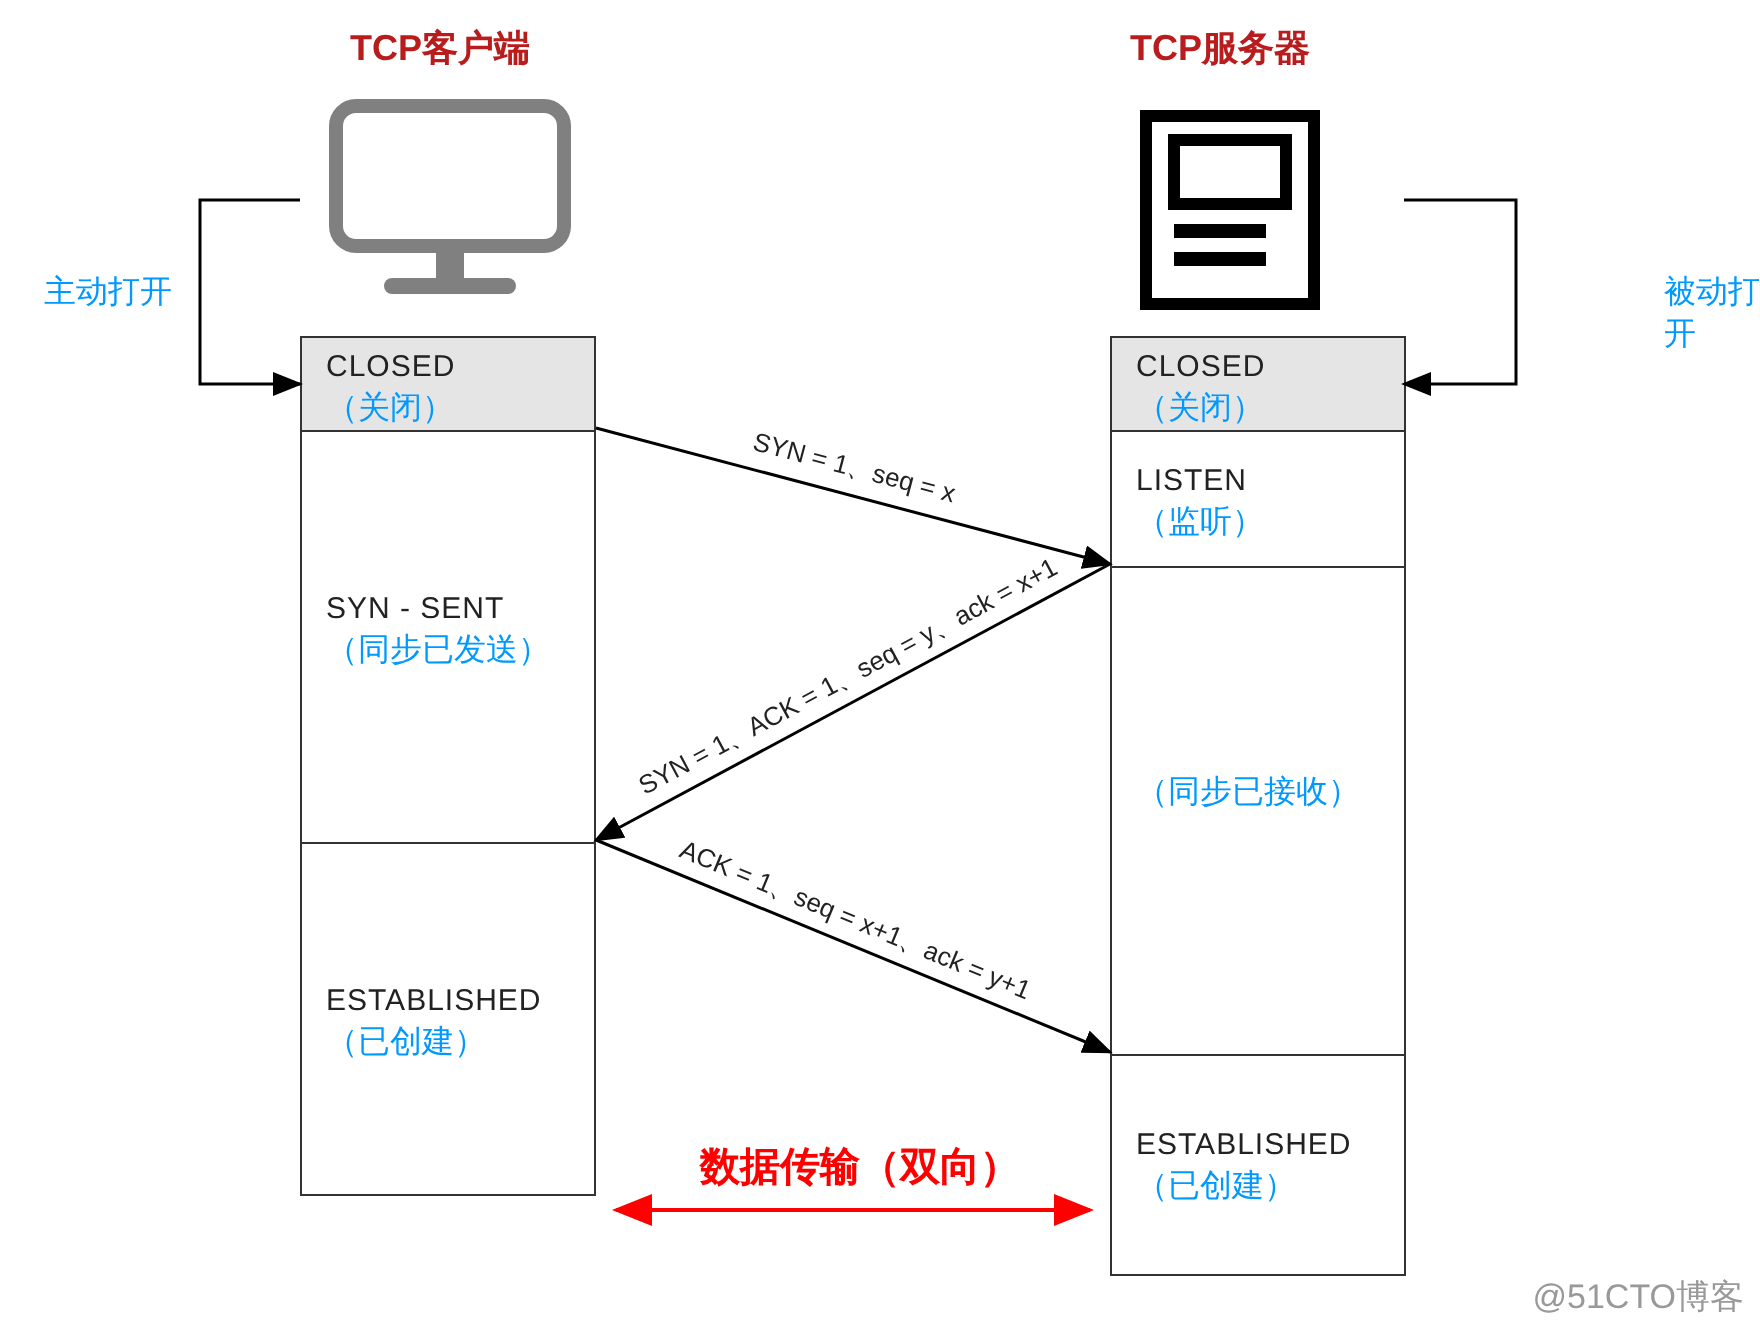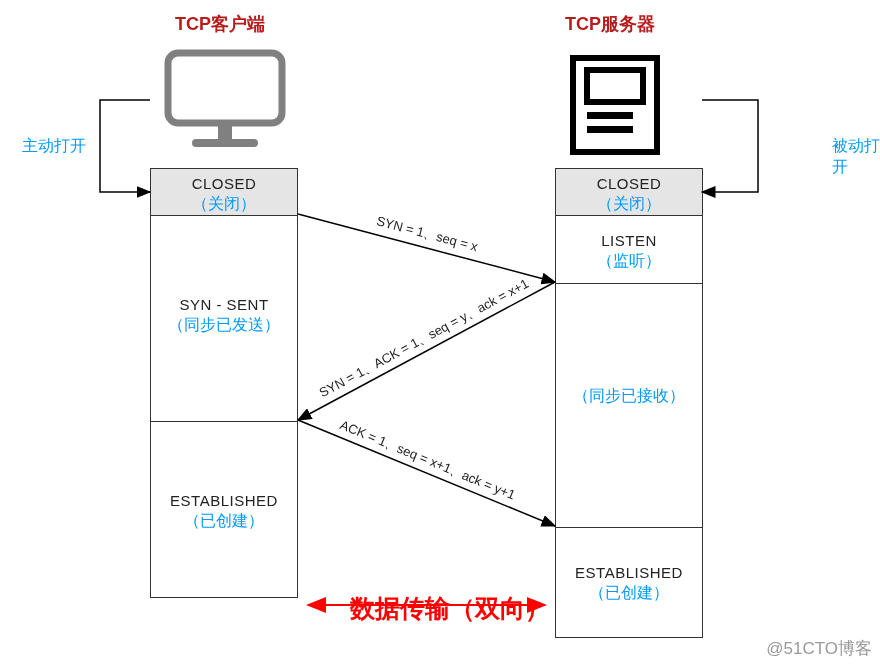--- a/index.html
+++ b/index.html
@@ -5,34 +5,34 @@
 *{box-sizing:border-box;margin:0;padding:0}
 body{background:#fff;font-family:"Microsoft YaHei",Arial,sans-serif;position:relative;width:880px;height:668px}
 .title{position:absolute;font-weight:700;font-size:18px;color:#b91c1c;top:12px}
 .title.client{left:175px}
 .title.server{left:565px}
 .icon-client{position:absolute;left:160px;top:45px}
 .icon-server{position:absolute;left:565px;top:52px}
 .col{position:absolute;top:168px;width:148px;border:1.5px solid #333}
 .col.client{left:150px;height:430px}
 .col.server{left:555px;height:470px}
-.state{border-top:1.5px solid #333;text-align:center;padding:6px 12px}
+.state{border-top:1.5px solid #333;text-align:left;padding:6px 12px}
 .state:first-child{border-top:none}
 .state .t{font-size:15px;color:#222;letter-spacing:0.5px}
 .state .s{font-size:16px;color:#0099ff;margin-top:2px}
 .closed{background:#e5e5e5;height:46px}
 .listen{height:68px;padding-top:16px}
 .synsent{height:206px;padding-top:80px}
 .synrcvd{height:244px;padding-top:100px}
 .est-c{height:178px;padding-top:70px}
 .est-s{height:112px;padding-top:36px}
 .open-label{position:absolute;color:#0099ff;font-size:16px;writing-mode:horizontal-tb}
 .open-label.l{left:22px;top:136px}
 .open-label.r{left:832px;top:136px}
-.data-label{position:absolute;left:350px;top:592px;color:#ff0000;font-size:25px;font-weight:700}
+.data-label{position:absolute;left:350px;top:570px;color:#ff0000;font-size:20px;font-weight:700}
 .watermark{position:absolute;right:8px;bottom:8px;color:#999;font-size:17px}
 svg.overlay{position:absolute;left:0;top:0;pointer-events:none}
 </style>
 </head>
 <body>
 
 <div class="title client">TCP客户端</div>
 <div class="title server">TCP服务器</div>
 
 <div class="icon-client">

